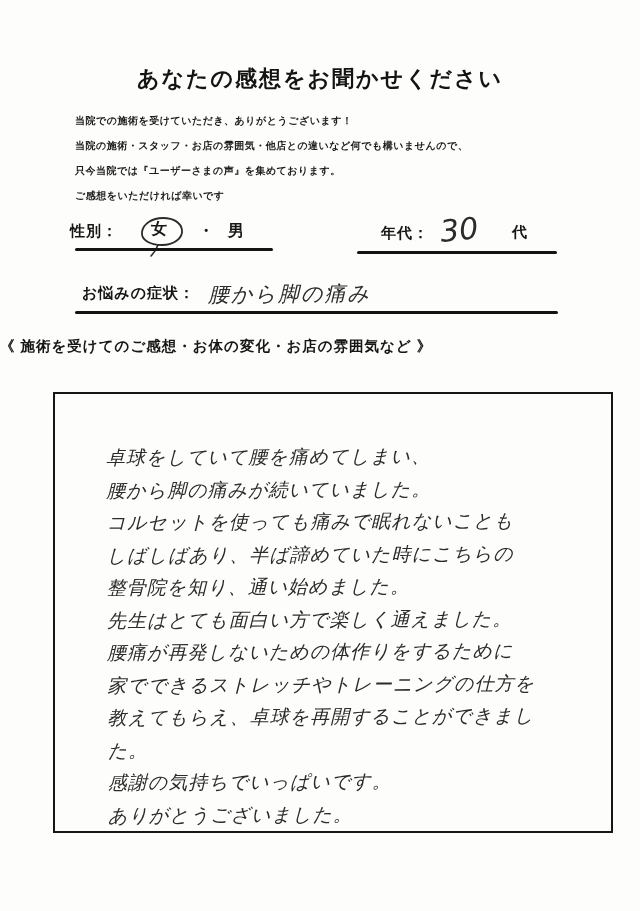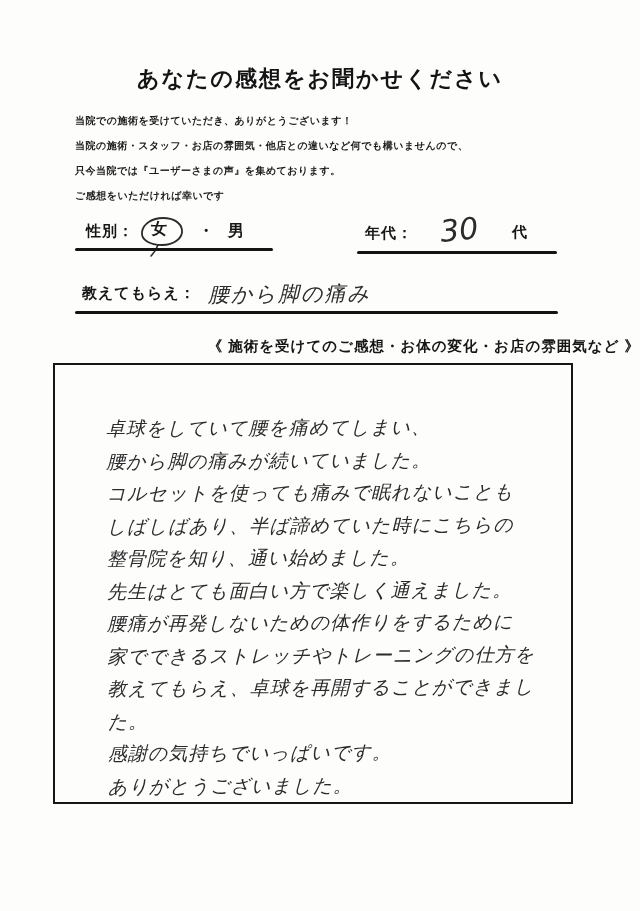--- a/index.html
+++ b/index.html
@@ -46,27 +46,28 @@
     font-size:21px;letter-spacing:2px;transform:rotate(-0.5deg);
   }
   .rule{
     position:absolute;height:3px;background:#141414;border-radius:2px;
   }
   .rule-gender{left:75px;top:248px;width:198px;}
   .rule-age{left:357px;top:251px;width:200px;}
   .rule-symptom{left:75px;top:311px;width:483px;}
   .section-heading{
     position:absolute;left:0;top:337px;width:100%;
-    text-align:right;
+    text-align:left;
     font-size:14.5px;font-weight:bold;letter-spacing:1px;color:#161616;
   }
   .comment-box{
-    position:absolute;left:53px;top:363px;width:516px;height:437px;
+    position:absolute;left:53px;top:392px;width:516px;height:437px;
     border:2.5px solid #161616;
     background:transparent;
+    padding-left:40px;
   }
   .comment-lines{
     position:absolute;left:52px;top:46px;width:440px;
     font-size:19px;line-height:32.5px;letter-spacing:1px;
     transform:rotate(-0.3deg);
   }
   .female-wrap{
     position:absolute;left:138px;top:214px;width:48px;height:46px;
   }
   .female-wrap .glyph{
@@ -82,40 +83,40 @@
 
   <div class="title">あなたの感想をお聞かせください</div>
 
   <div class="intro">
     <div>当院での施術を受けていただき、ありがとうございます！</div>
     <div>当院の施術・スタッフ・お店の雰囲気・他店との違いなど何でも構いませんので、</div>
     <div>只今当院では『ユーザーさまの声』を集めております。</div>
     <div>ご感想をいただければ幸いです</div>
   </div>
 
-  <div class="field-label" style="left:86px;top:222px;">性別：</div>
+  <div class="field-label" style="left:70px;top:222px;">性別：</div>
 
   <div class="female-wrap">
     <svg width="48" height="46" viewBox="0 0 48 46">
       <path d="M 44,16 C 45,24 36,31 24,31 C 12,31 3,26 4,18 C 5,10 14,4 25,4 C 36,4 43,9 44,16 Z" fill="none" stroke="#2b2b2b" stroke-width="1.8" stroke-linecap="round"></path>
       <path d="M 20,31 C 18,36 15,40 13,42" fill="none" stroke="#2b2b2b" stroke-width="1.6" stroke-linecap="round"></path>
     </svg>
     <span class="glyph">女</span>
   </div>
 
   <div class="printed-option" style="left:198px;top:221px;">・</div>
   <div class="printed-option" style="left:228px;top:221px;">男</div>
   <div class="rule rule-gender"></div>
 
-  <div class="field-label" style="left:365px;top:224px;">年代：</div>
+  <div class="field-label" style="left:381px;top:224px;">年代：</div>
   <div class="handwriting hw-age">30</div>
   <div class="printed-option" style="left:512px;top:223px;font-size:15px;">代</div>
   <div class="rule rule-age"></div>
 
-  <div class="field-label" style="left:82px;top:284px;">教えてもらえ：</div>
+  <div class="field-label" style="left:82px;top:284px;">お悩みの症状：</div>
   <div class="handwriting hw-symptom">腰から脚の痛み</div>
   <div class="rule rule-symptom"></div>
 
   <div class="section-heading">《 施術を受けてのご感想・お体の変化・お店の雰囲気など 》</div>
 
   <div class="comment-box">
     <div class="comment-lines handwriting">
       <div>卓球をしていて腰を痛めてしまい、</div>
       <div>腰から脚の痛みが続いていました。</div>
       <div>コルセットを使っても痛みで眠れないことも</div>

